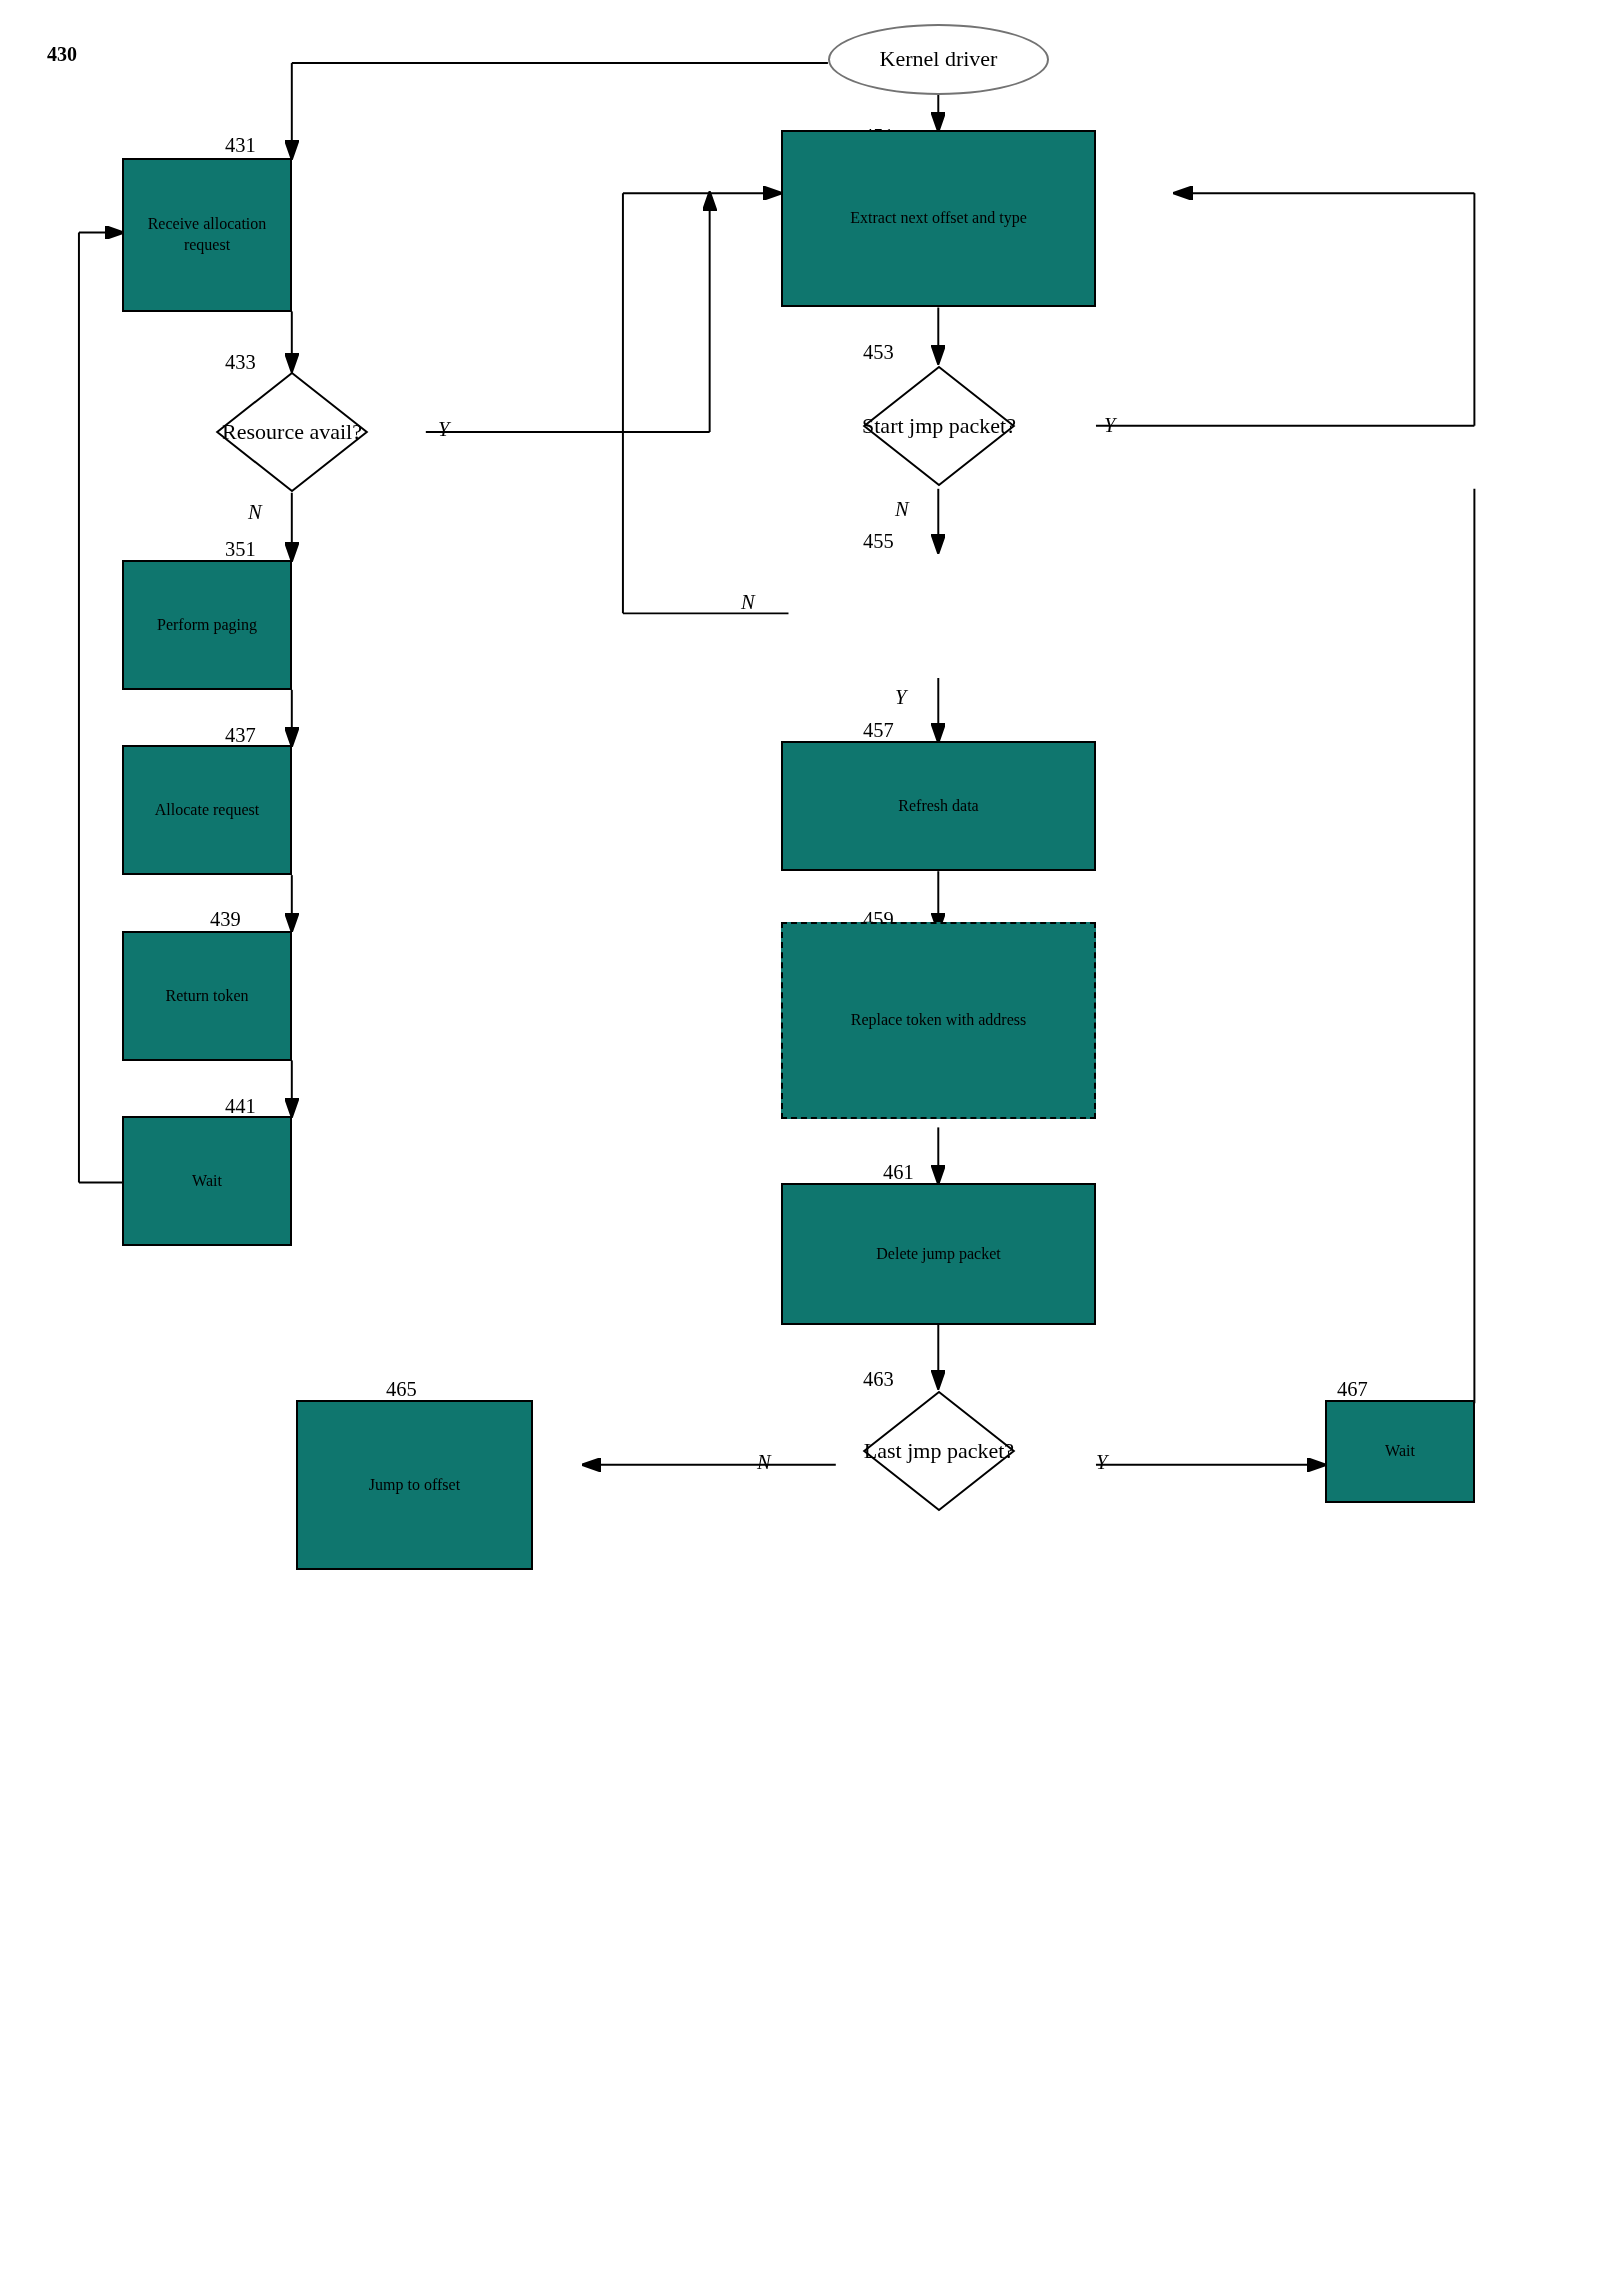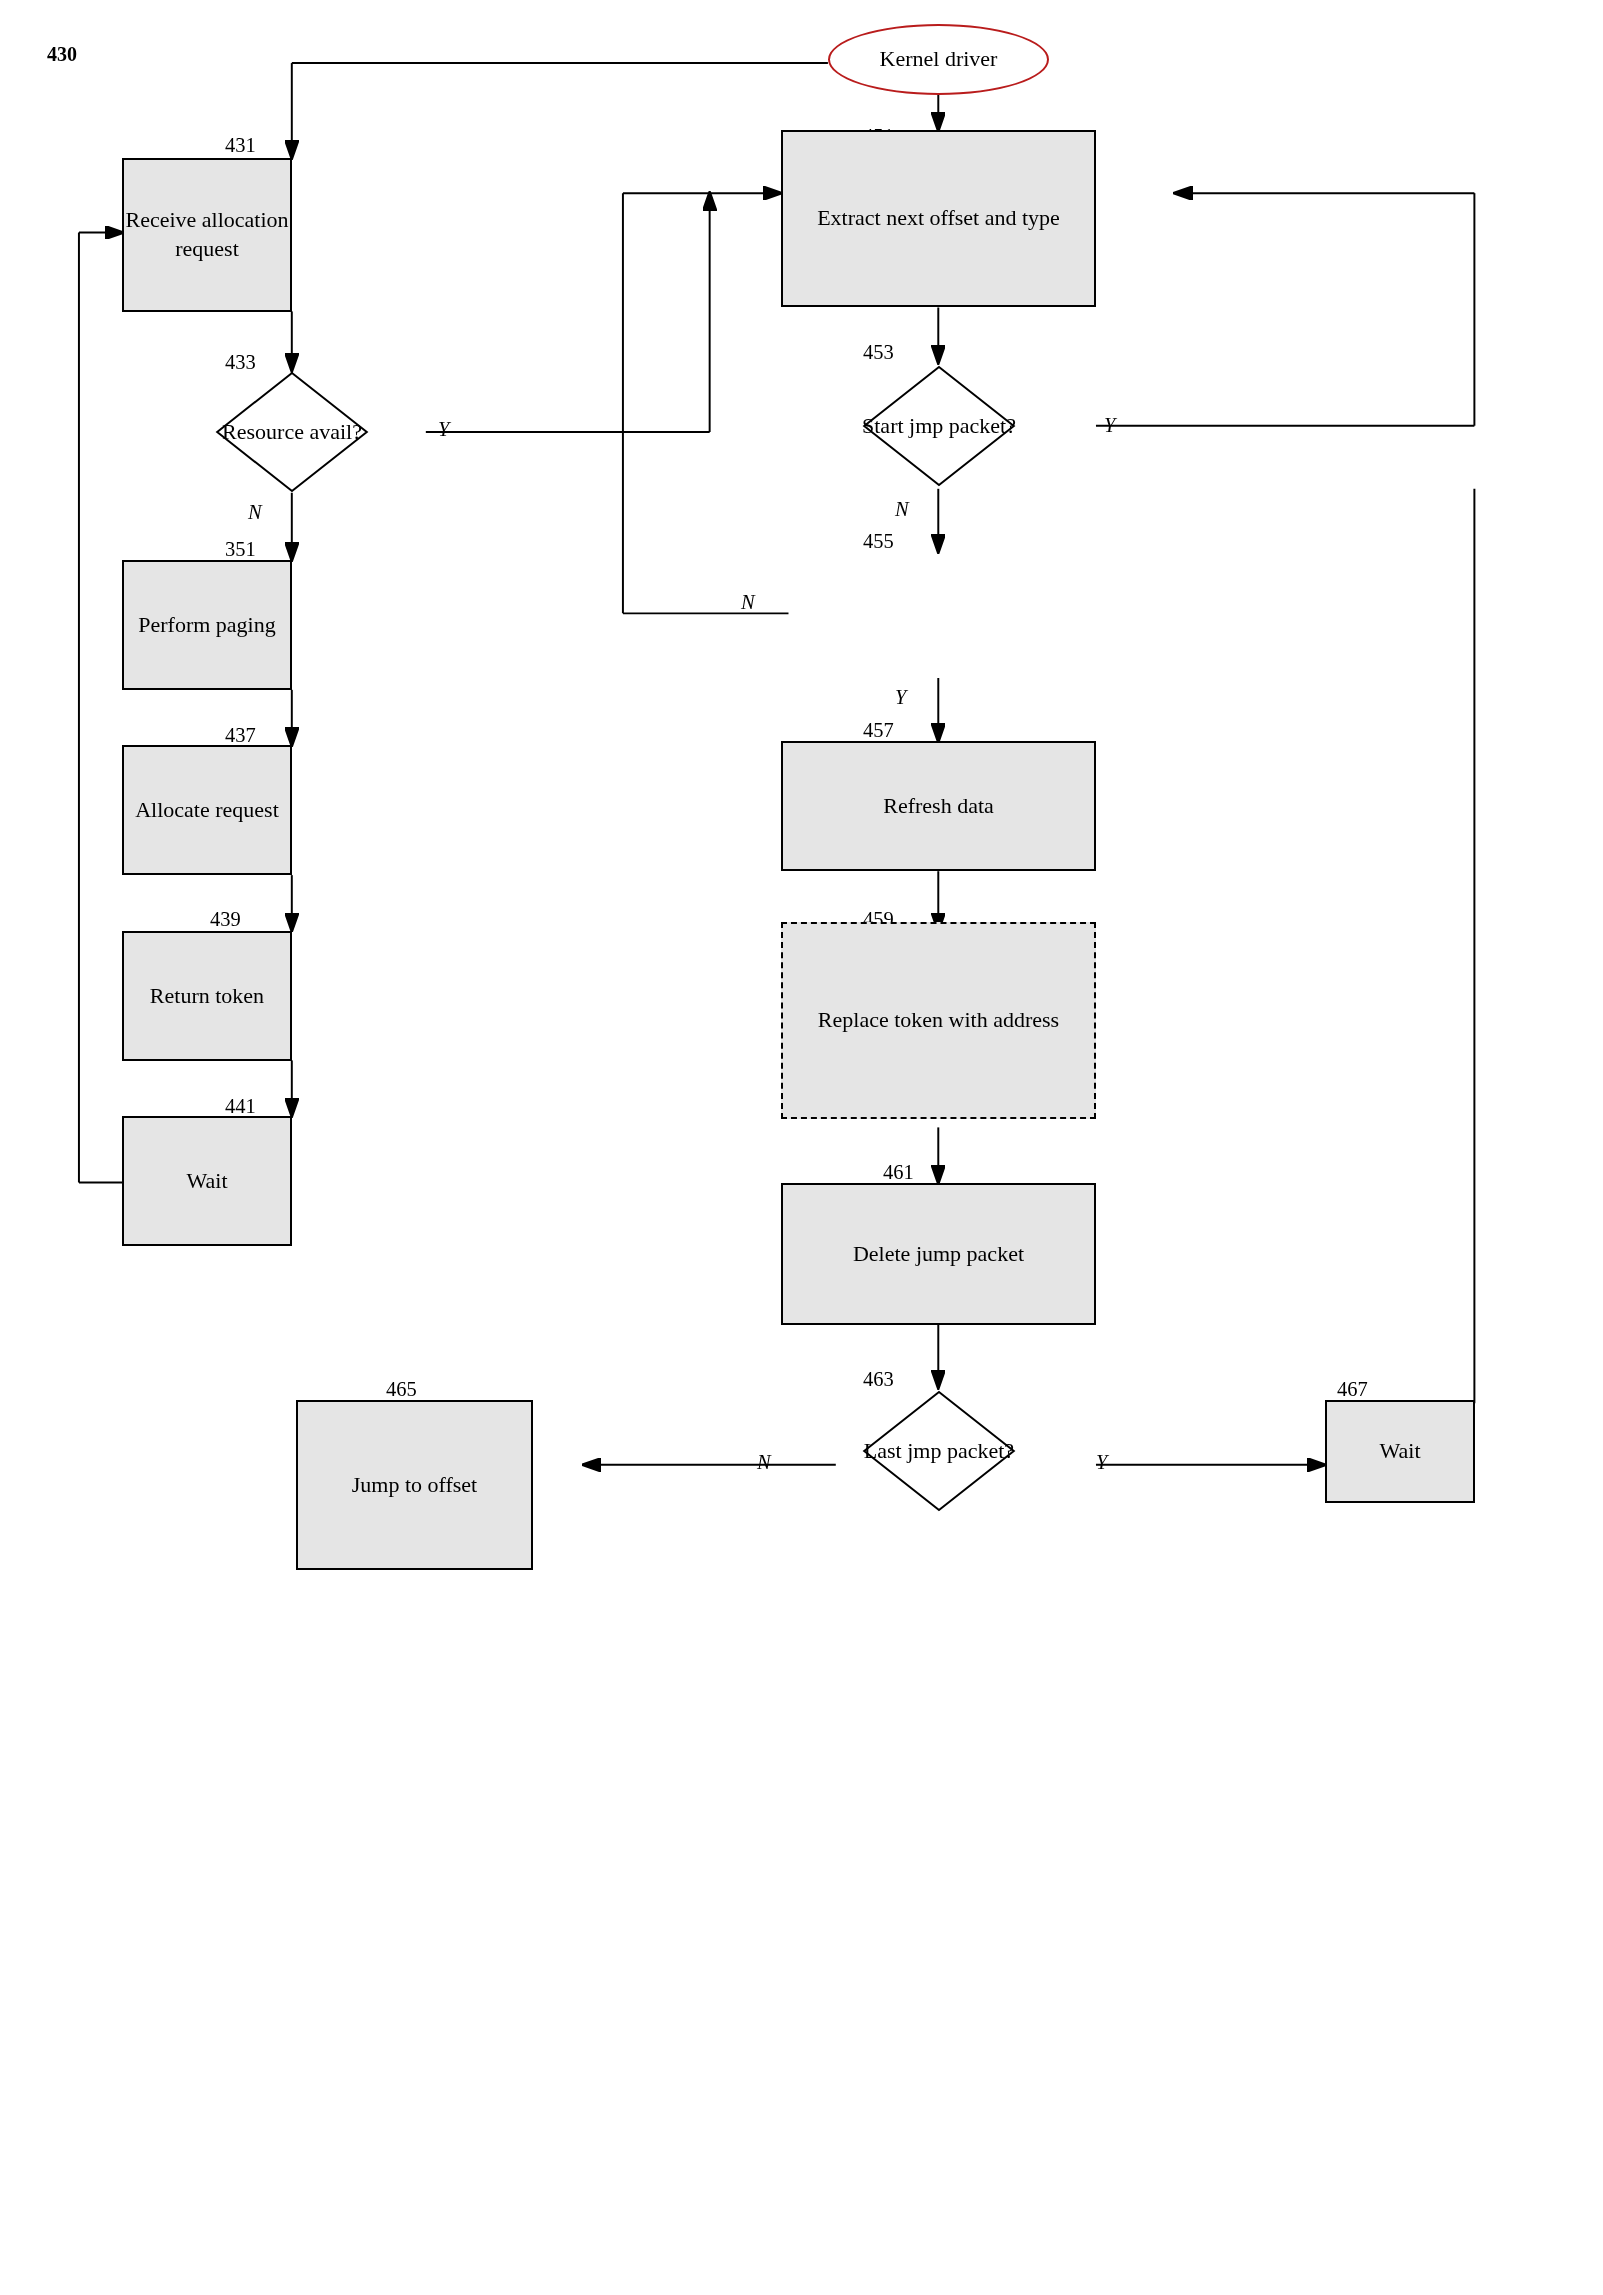--- a/index.html
+++ b/index.html
@@ -13,31 +13,31 @@
     }
     .diagram {
       position: absolute;
       top: 0; left: 0;
       width: 1603px;
       height: 2295px;
     }
     .node-rect {
       position: absolute;
       border: 2px solid #000;
-      background: #e5e5e5;
+      background: #0f766e;
       display: flex;
       align-items: center;
       justify-content: center;
       text-align: center;
-      font-size: 22px;
+      font-size: 16px;
       line-height: 1.3;
     }
     .node-oval {
       position: absolute;
-      border: 2px solid #b91c1c;
+      border: 2px solid #737373;
       background: #fff;
       border-radius: 50%;
       display: flex;
       align-items: center;
       justify-content: center;
       text-align: center;
       font-size: 22px;
       line-height: 1.3;
     }
     .node-diamond {

